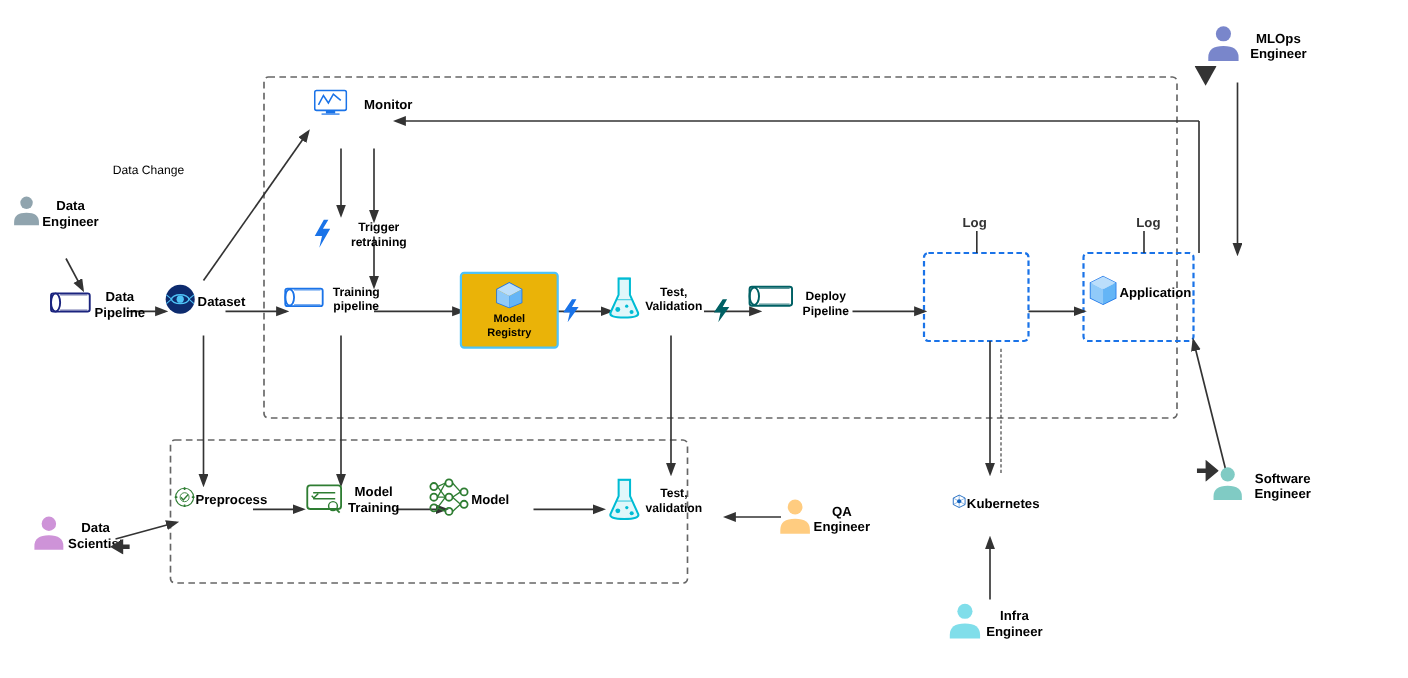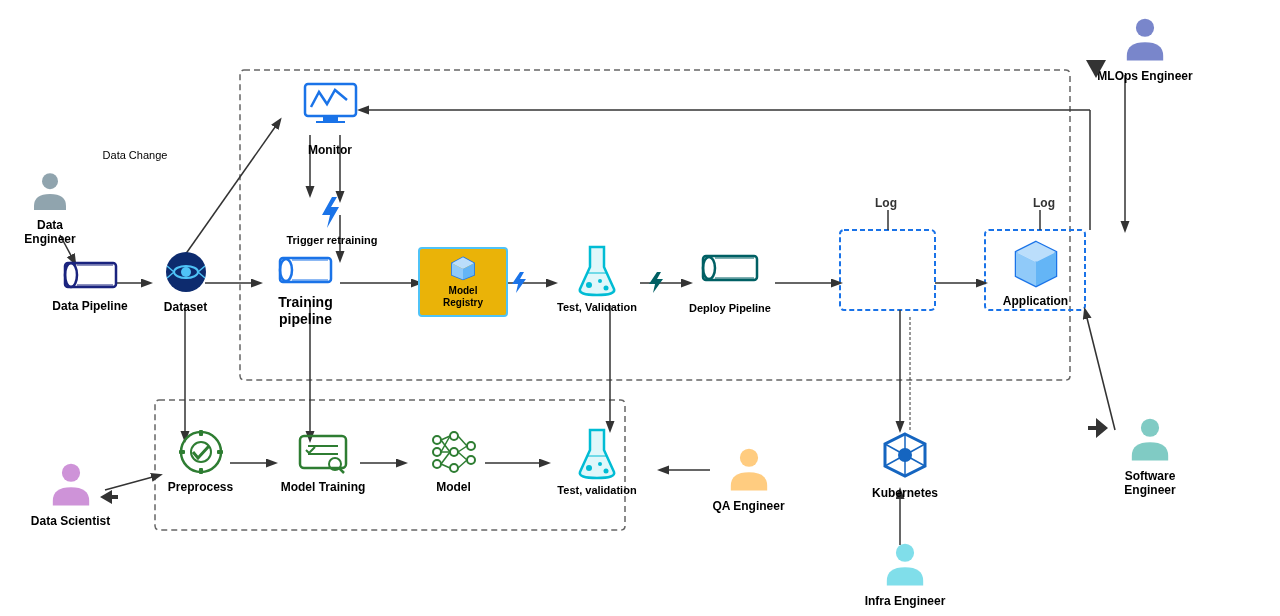--- a/index.html
+++ b/index.html
@@ -12,21 +12,20 @@
       position: relative;
     }
     .diagram {
       position: relative;
       width: 1280px;
       height: 616px;
     }
     .node {
       position: absolute;
       display: flex;
-      flex-direction: column;
       align-items: center;
       justify-content: center;
       text-align: center;
     }
     .node-label {
       font-size: 12px;
       font-weight: bold;
       margin-top: 4px;
       text-align: center;
       line-height: 1.2;
@@ -165,21 +164,21 @@
       <ellipse cx="24" cy="24" rx="12" ry="6" fill="none" stroke="#4fc3f7" stroke-width="2"></ellipse>
       <circle cx="24" cy="24" r="5" fill="#4fc3f7"></circle>
       <line x1="12" y1="24" x2="5" y2="18" stroke="#4fc3f7" stroke-width="1.5"></line>
       <line x1="12" y1="24" x2="5" y2="30" stroke="#4fc3f7" stroke-width="1.5"></line>
       <line x1="36" y1="24" x2="43" y2="18" stroke="#4fc3f7" stroke-width="1.5"></line>
       <line x1="36" y1="24" x2="43" y2="30" stroke="#4fc3f7" stroke-width="1.5"></line>
     </svg>
     <span class="node-label">Dataset</span>
   </div>
 
-  <div class="node" style="left:285px; top:82px; width:90px;gap:15px;">
+  <div class="node" style="left:285px; top:72px; width:90px;gap:15px;">
     <svg width="55" height="42" viewBox="0 0 55 42">
       <rect x="2" y="2" width="51" height="32" rx="3" fill="none" stroke="#1a73e8" stroke-width="2.5"></rect>
       <polyline points="8,25 16,10 24,22 32,8 44,18" fill="none" stroke="#1a73e8" stroke-width="2.5"></polyline>
       <rect x="20" y="34" width="15" height="5" fill="#1a73e8"></rect>
       <rect x="13" y="39" width="29" height="2" fill="#1a73e8"></rect>
     </svg>
     <span class="node-label">Monitor</span>
   </div>
 
   <div class="node" style="left:282px; top:195px; width:100px;">
@@ -189,21 +188,21 @@
     <span class="node-label" style="font-size:11px;">Trigger retraining</span>
   </div>
 
   <div class="node" style="left:258px; top:252px; width:95px;">
     <svg width="55" height="38" viewBox="0 0 55 38">
       <rect x="2" y="6" width="51" height="24" rx="3" fill="none" stroke="#1a73e8" stroke-width="2.5"></rect>
       <ellipse cx="8" cy="18" rx="6" ry="11" fill="none" stroke="#1a73e8" stroke-width="2.5"></ellipse>
       <line x1="14" y1="8" x2="50" y2="8" stroke="#1a73e8" stroke-width="1"></line>
       <line x1="14" y1="28" x2="50" y2="28" stroke="#1a73e8" stroke-width="1"></line>
     </svg>
-    <span class="node-label" style="font-size:14px;">Training pipeline</span>
+    <span class="node-label" style="font-size:11px;">Training pipeline</span>
   </div>
 
   <div class="node box-node" style="left:418px; top:247px; width:90px; height:70px; border-color:#4fc3f7; background:#eab308;">
     <svg width="40" height="35" viewBox="0 0 40 35">
 
       <polygon points="20,3 35,11 35,27 20,33 5,27 5,11" fill="none" stroke="#1a73e8" stroke-width="2"></polygon>
       <line x1="20" y1="3" x2="20" y2="33" stroke="#1a73e8" stroke-width="1.5"></line>
       <line x1="5" y1="11" x2="35" y2="11" stroke="#1a73e8" stroke-width="1.5"></line>
       <polygon points="20,3 35,11 20,19 5,11" fill="#bbdefb"></polygon>
       <polygon points="5,11 20,19 20,33 5,27" fill="#90caf9"></polygon>
@@ -319,21 +318,21 @@
       <line x1="10" y1="18" x2="40" y2="18" stroke="#2e7d32" stroke-width="2"></line>
       <line x1="10" y1="26" x2="40" y2="26" stroke="#2e7d32" stroke-width="2"></line>
       <polyline points="8,22 11,25 17,19" fill="none" stroke="#2e7d32" stroke-width="2"></polyline>
 
       <circle cx="37" cy="36" r="6" fill="none" stroke="#2e7d32" stroke-width="2"></circle>
       <line x1="41" y1="40" x2="46" y2="45" stroke="#2e7d32" stroke-width="2.5"></line>
     </svg>
     <span class="node-label">Model Training</span>
   </div>
 
-  <div class="node" style="left:416px; top:428px; width:75px;justify-content:space-between;">
+  <div class="node" style="left:388px; top:428px; width:75px;justify-content:space-between;">
     <svg width="50" height="48" viewBox="0 0 50 48">
 
       <circle cx="8" cy="12" r="4" fill="none" stroke="#2e7d32" stroke-width="2"></circle>
       <circle cx="8" cy="24" r="4" fill="none" stroke="#2e7d32" stroke-width="2"></circle>
       <circle cx="8" cy="36" r="4" fill="none" stroke="#2e7d32" stroke-width="2"></circle>
       <circle cx="25" cy="8" r="4" fill="none" stroke="#2e7d32" stroke-width="2"></circle>
       <circle cx="25" cy="24" r="4" fill="none" stroke="#2e7d32" stroke-width="2"></circle>
       <circle cx="25" cy="40" r="4" fill="none" stroke="#2e7d32" stroke-width="2"></circle>
       <circle cx="42" cy="18" r="4" fill="none" stroke="#2e7d32" stroke-width="2"></circle>
       <circle cx="42" cy="32" r="4" fill="none" stroke="#2e7d32" stroke-width="2"></circle>

